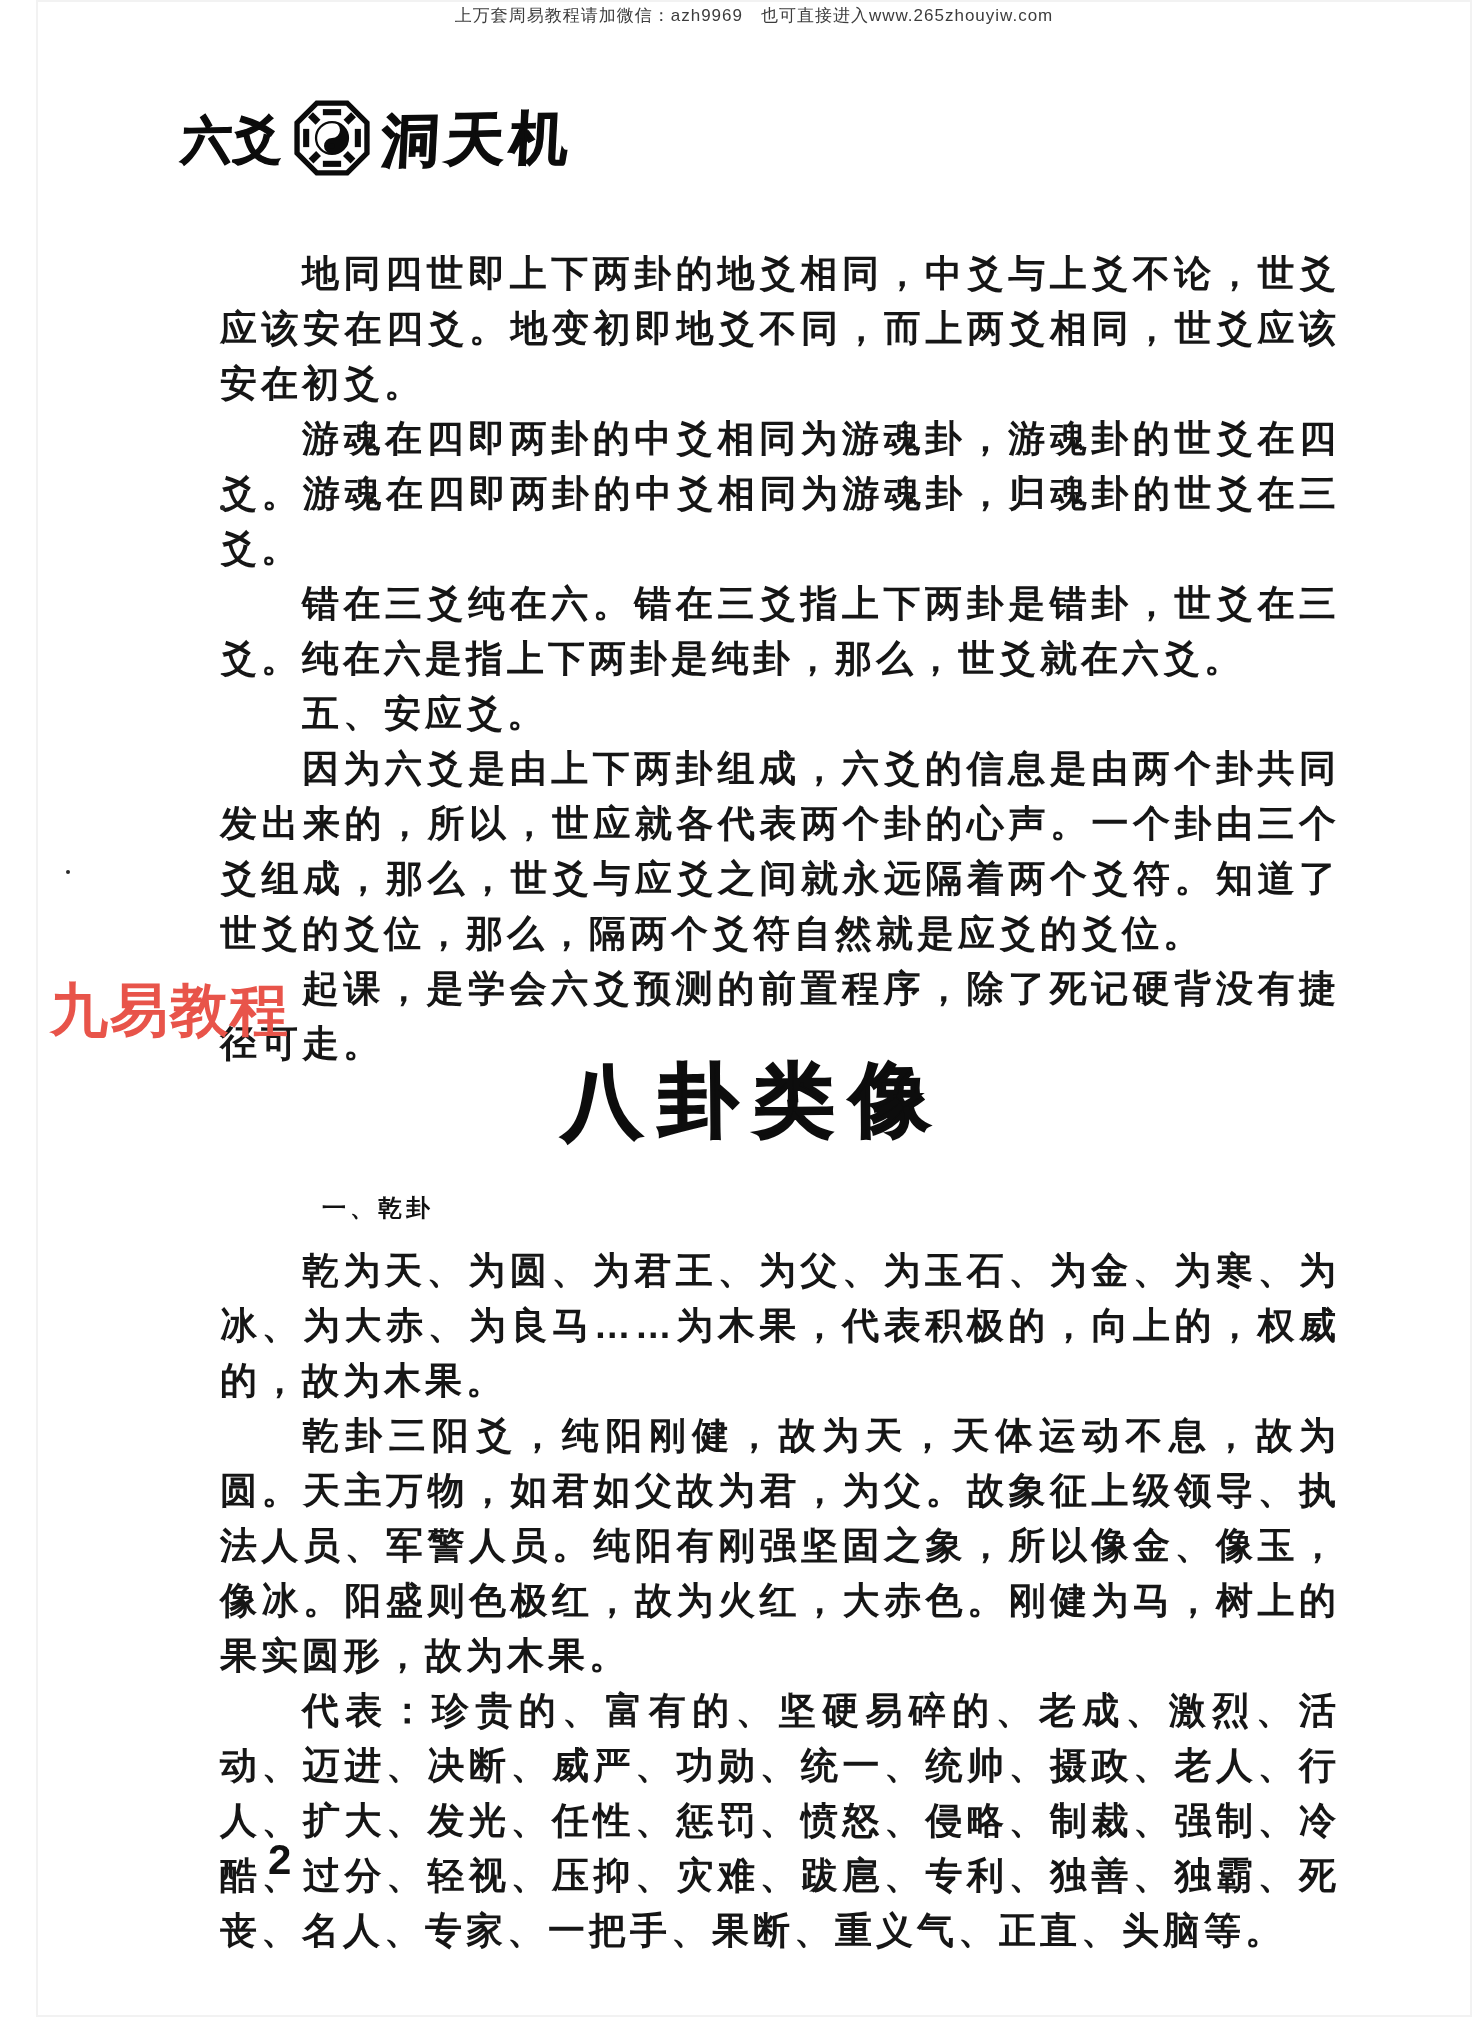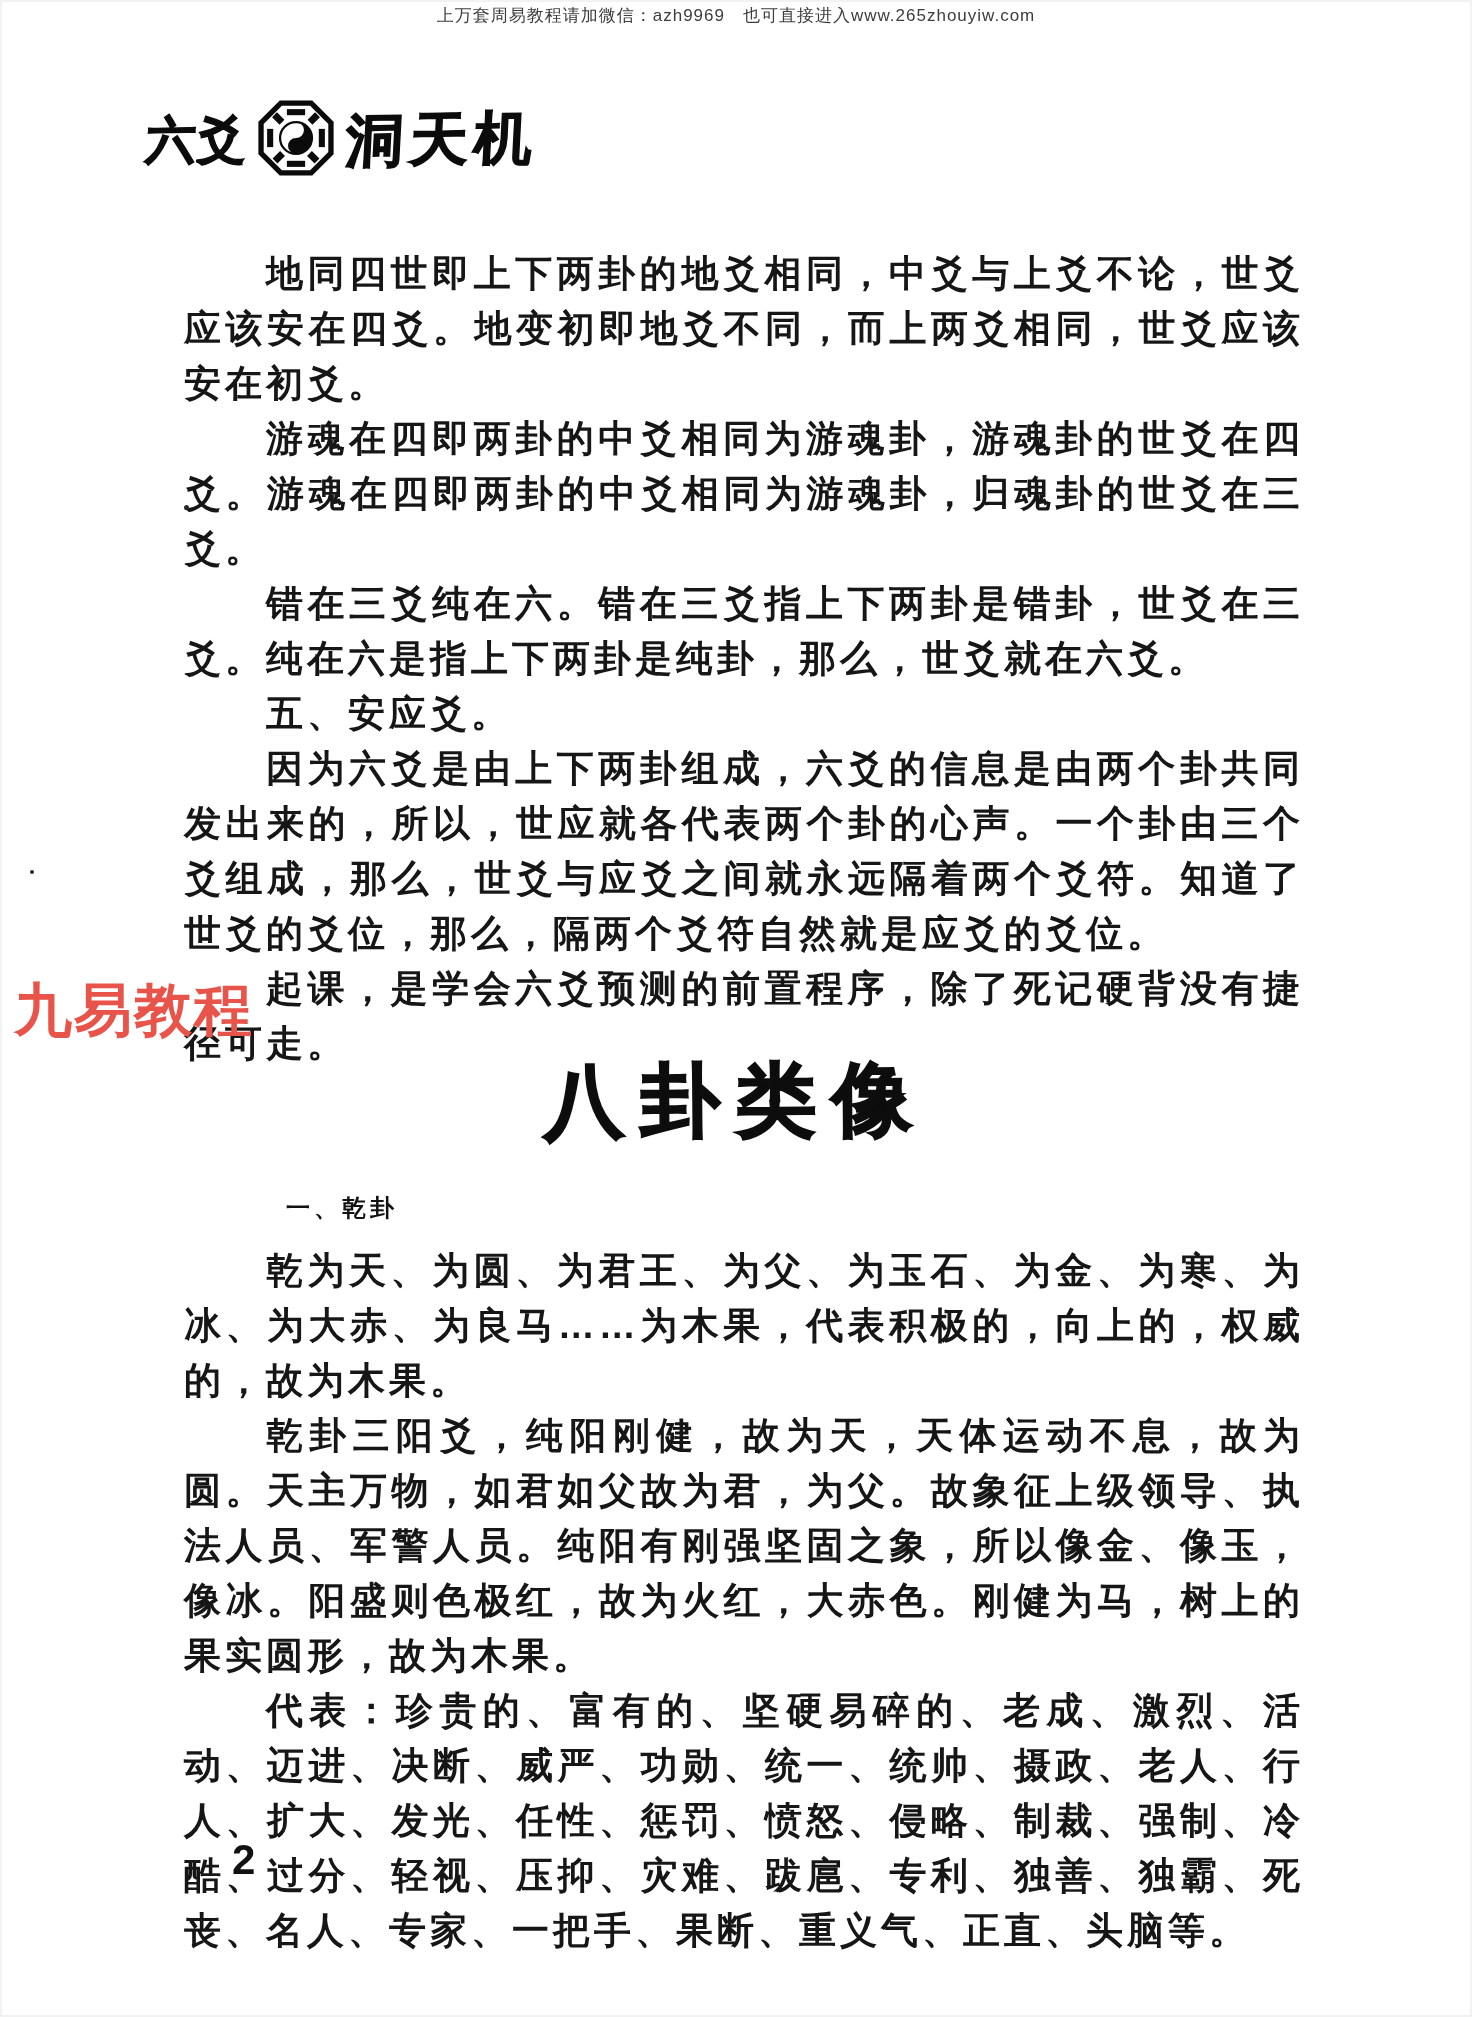--- a/index.html
+++ b/index.html
@@ -13,20 +13,21 @@
     height: 2017px;
     overflow: hidden;
     font-family: "Liberation Sans", "DejaVu Sans", sans-serif;
     color: #141414;
   }
   .page-frame {
     position: absolute;
     inset: 0;
     background: #ffffff;
     box-shadow: inset 0 0 0 2px #f2f2f2;
+    margin-left: 36px;
   }
   
   .promo-header {
     position: absolute;
     top: 4px;
     left: 0;
     width: 100%;
     text-align: center;
     font-size: 17px;
     letter-spacing: 1px;

